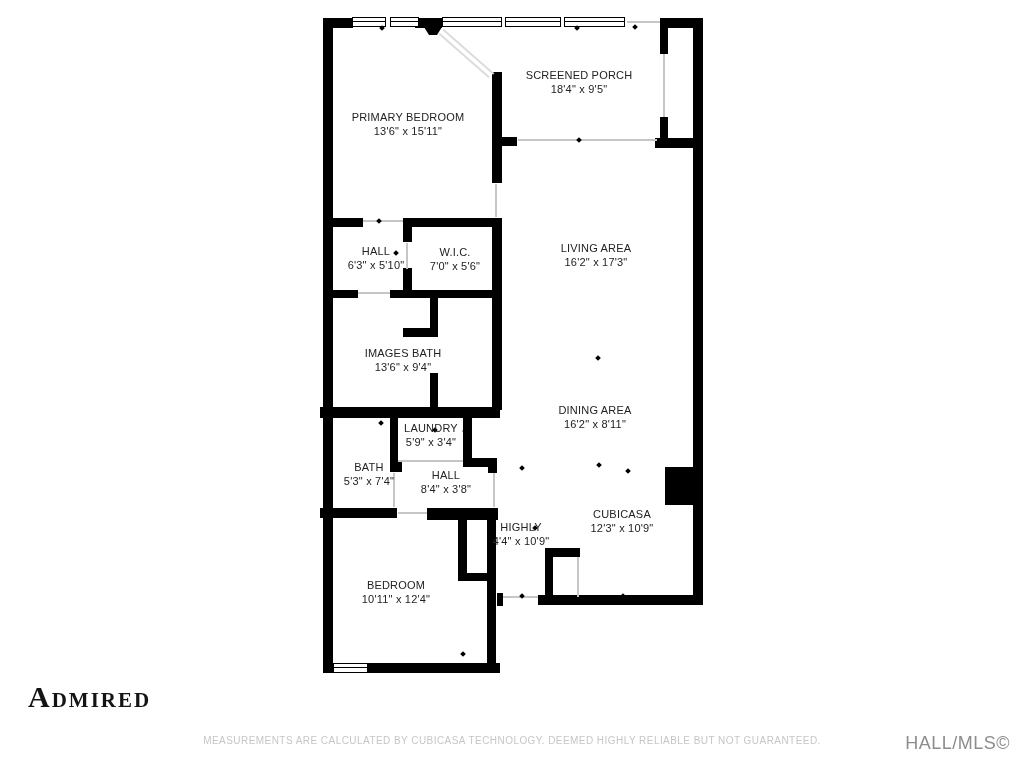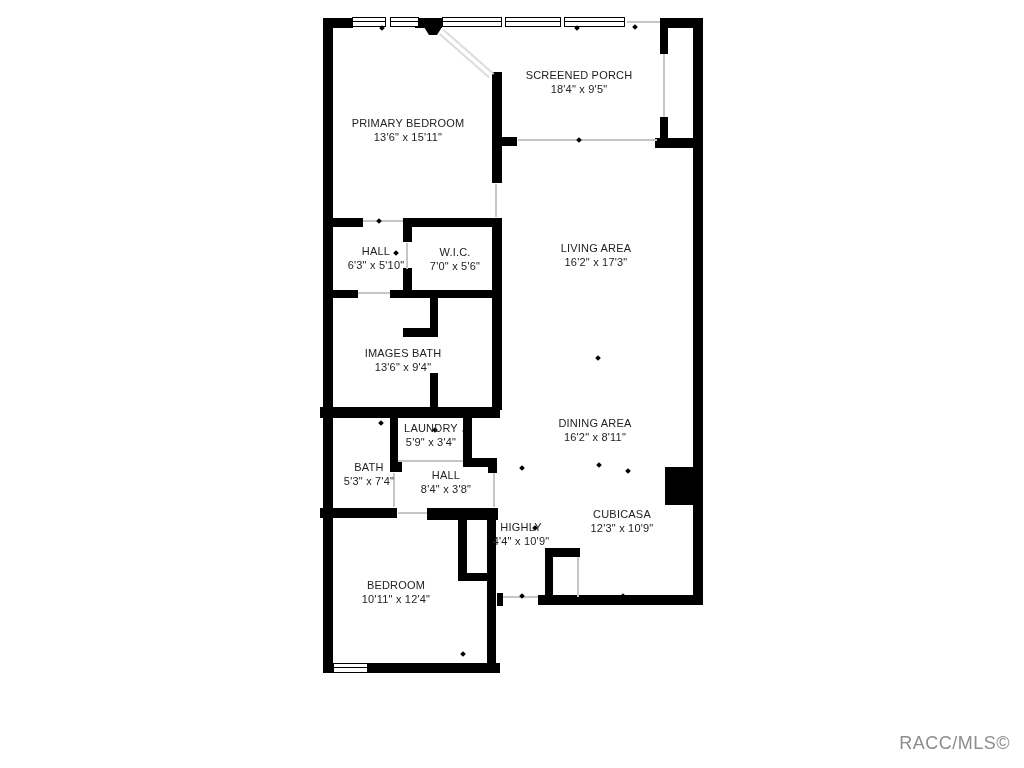--- a/index.html
+++ b/index.html
@@ -110,21 +110,21 @@
       <div class="tick" style="left: 379px; top: 512px;"></div>
       <div class="tick" style="left: 520px; top: 594px;"></div>
       <div class="tick" style="left: 621px; top: 594px;"></div>
       <div class="tick" style="left: 461px; top: 652px;"></div>
       <div class="tick" style="left: 533px; top: 526px;"></div>
       <div class="diag" style="left: 444px; top: 29px; width: 67px; transform: rotate(41.3deg);"></div>
       <div class="diag" style="left: 440px; top: 33px; width: 66px; transform: rotate(41.3deg);"></div>
     </div>
   <div class="wedge"></div>
 
-  <div class="room-label" style="left:408px;top:117px">
+  <div class="room-label" style="left:408px;top:111px">
     <div>PRIMARY BEDROOM</div>
     <div>13'6" x 15'11"</div>
   </div>
   <div class="room-label" style="left:579px;top:69px">
     <div>SCREENED PORCH</div>
     <div>18'4" x 9'5"</div>
   </div>
   <div class="room-label" style="left:596px;top:242px">
     <div>LIVING AREA</div>
     <div>16'2" x 17'3"</div>
@@ -134,21 +134,21 @@
     <div>6'3" x 5'10"</div>
   </div>
   <div class="room-label" style="left:455px;top:246px">
     <div>W.I.C.</div>
     <div>7'0" x 5'6"</div>
   </div>
   <div class="room-label" style="left:403px;top:347px">
     <div>IMAGES BATH</div>
     <div>13'6" x 9'4"</div>
   </div>
-  <div class="room-label" style="left:595px;top:417px">
+  <div class="room-label" style="left:595px;top:404px">
     <div>DINING AREA</div>
     <div>16'2" x 8'11"</div>
   </div>
   <div class="room-label" style="left:431px;top:422px">
     <div>LAUNDRY</div>
     <div>5'9" x 3'4"</div>
   </div>
   <div class="room-label" style="left:369px;top:461px">
     <div>BATH</div>
     <div>5'3" x 7'4"</div>
@@ -164,15 +164,17 @@
   <div class="room-label" style="left:622px;top:508px">
     <div>CUBICASA</div>
     <div>12'3" x 10'9"</div>
   </div>
   <div class="room-label" style="left:396px;top:579px">
     <div>BEDROOM</div>
     <div>10'11" x 12'4"</div>
   </div>
 
   <div class="watermark">
+    <div class="wm-line">ADMIRED</div>
   </div>
-  <div class="mls">RACC/MLS©</div>
+  <div class="disclaimer">MEASUREMENTS ARE CALCULATED BY CUBICASA TECHNOLOGY. DEEMED HIGHLY RELIABLE BUT NOT GUARANTEED.</div>
+  <div class="mls">HALL/MLS©</div>
 </div>
 
 </body></html>

